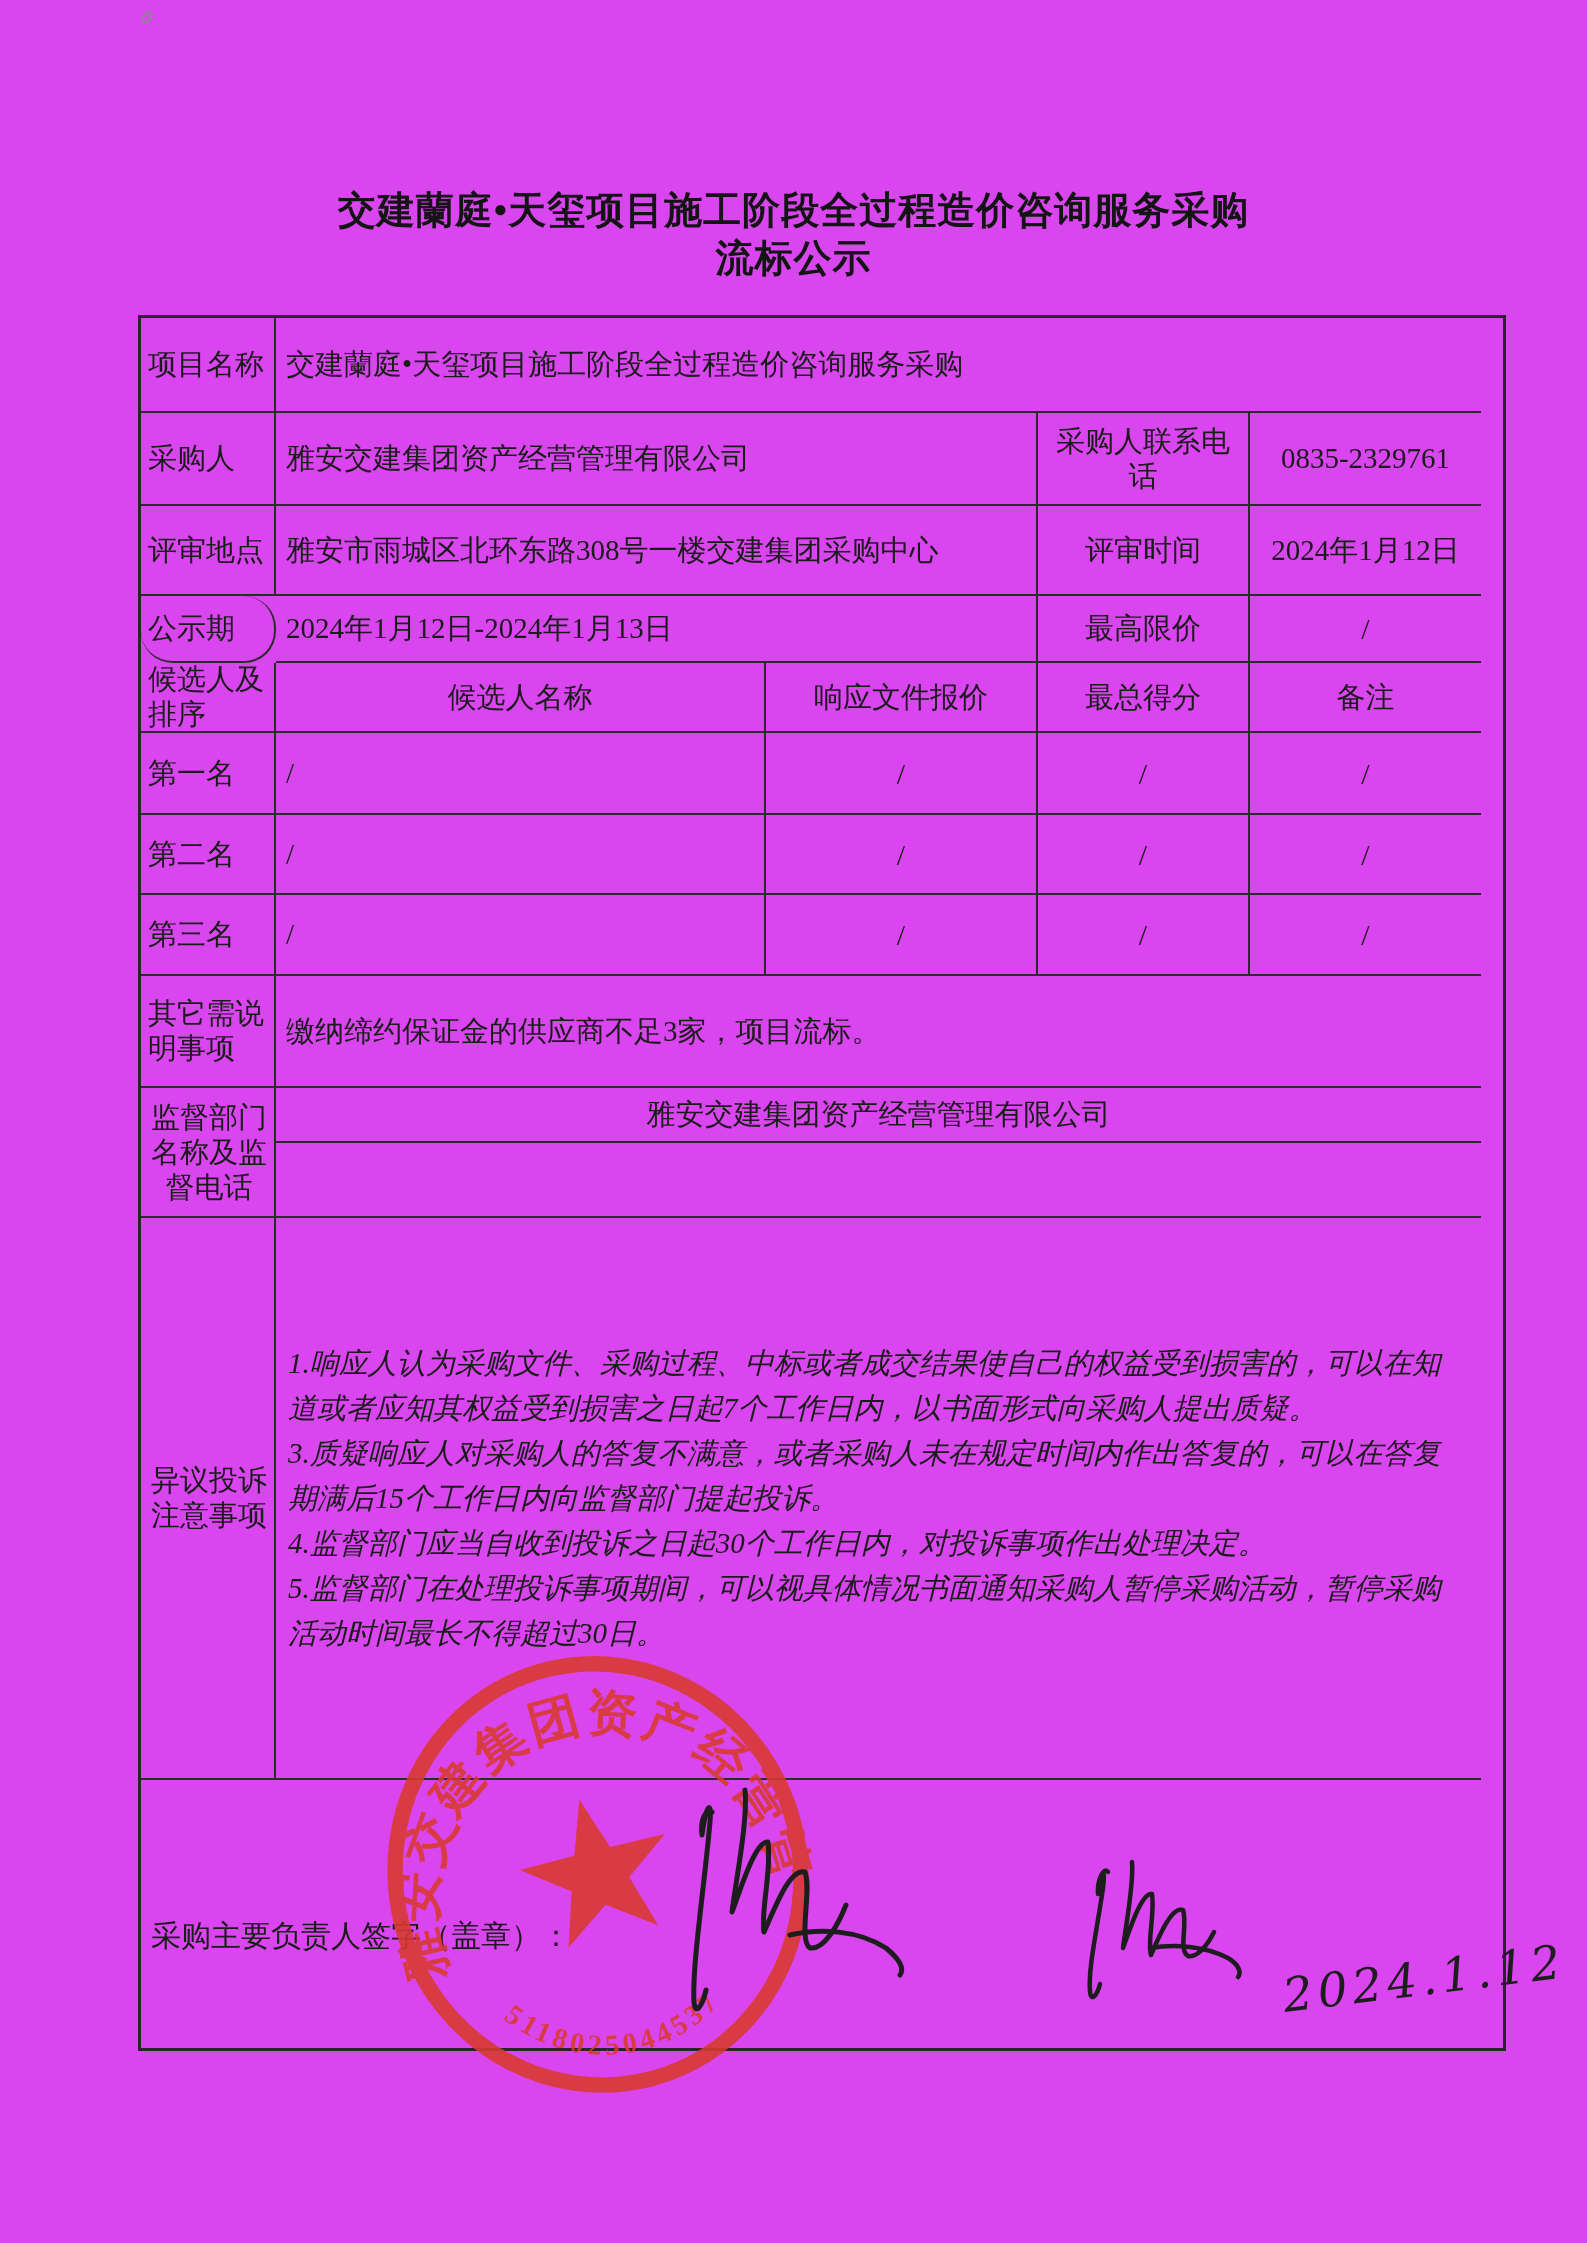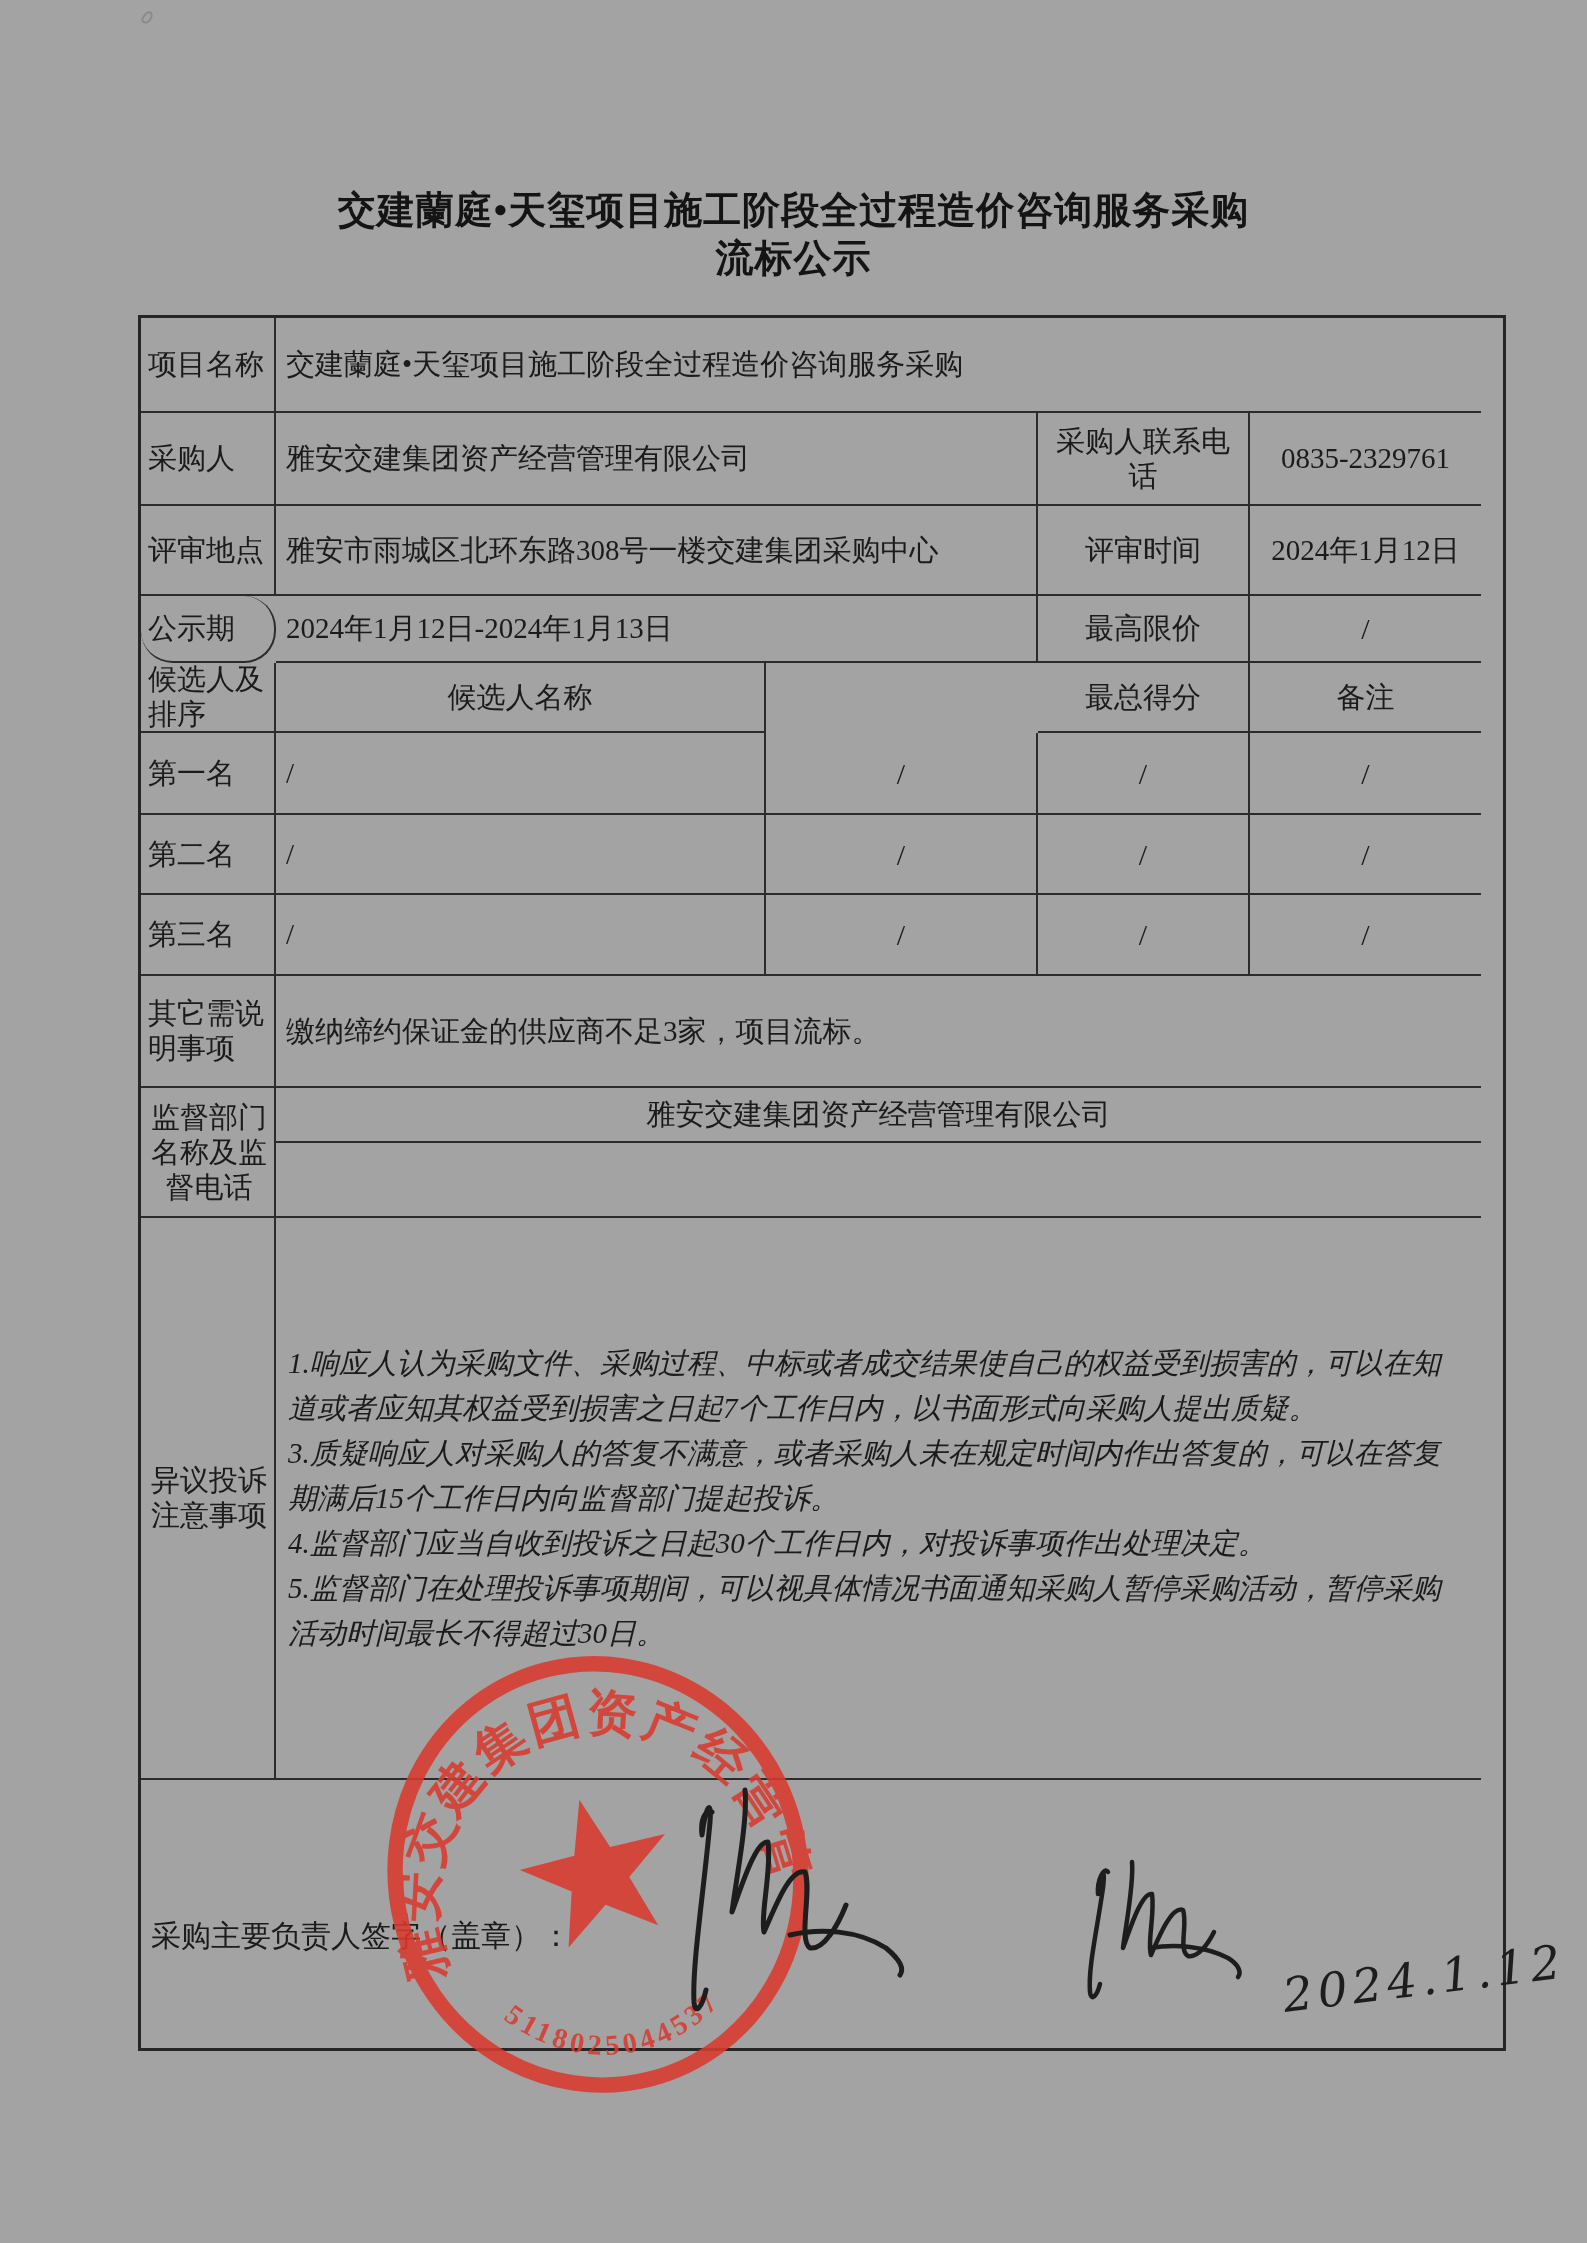--- a/index.html
+++ b/index.html
@@ -1,19 +1,19 @@
 <!DOCTYPE html>
 <html><head>
 <meta charset="utf-8">
 <style>
   html,body{margin:0;padding:0;background:#ffffff;}
   .sheet{
     position:relative;
     width:1587px;height:2243px;
-    background:#a3a3a3;
+    background:#d946ef;
     font-family:"Liberation Serif","DejaVu Serif",serif;
     color:#1b1b1b;
     overflow:hidden;
   }
   .doc-title{
     position:absolute;left:0;top:186px;width:1587px;
     text-align:center;font-weight:bold;font-size:38px;line-height:48px;
     letter-spacing:1px;color:#141414;
   }
   .grid-table{
@@ -70,20 +70,21 @@
     <div class="cell ctr" style="grid-column:4;grid-row:3;">评审时间</div>
     <div class="cell ctr noR" style="grid-column:5;grid-row:3;">2024年1月12日</div>
 
     <div class="cell lab" style="grid-column:1;grid-row:4;border-radius:32px;">公示期</div>
     <div class="cell" style="grid-column:2 / span 2;grid-row:4;">2024年1月12日-2024年1月13日</div>
     <div class="cell ctr" style="grid-column:4;grid-row:4;">最高限价</div>
     <div class="cell slash-ctr noR" style="grid-column:5;grid-row:4;">/</div>
 
     <div class="cell lab" style="grid-column:1;grid-row:5;">候选人及排序</div>
     <div class="cell ctr" style="grid-column:2;grid-row:5;">候选人名称</div>
+    <div class="cell ctr" style="grid-column:3;grid-row:5;">响应文件报价</div>
     <div class="cell ctr" style="grid-column:4;grid-row:5;">最总得分</div>
     <div class="cell ctr noR" style="grid-column:5;grid-row:5;">备注</div>
 
     <div class="cell lab" style="grid-column:1;grid-row:6;">第一名</div>
     <div class="cell" style="grid-column:2;grid-row:6;">/</div>
     <div class="cell slash-ctr" style="grid-column:3;grid-row:6;">/</div>
     <div class="cell slash-ctr" style="grid-column:4;grid-row:6;">/</div>
     <div class="cell slash-ctr noR" style="grid-column:5;grid-row:6;">/</div>
 
     <div class="cell lab" style="grid-column:1;grid-row:7;">第二名</div>

